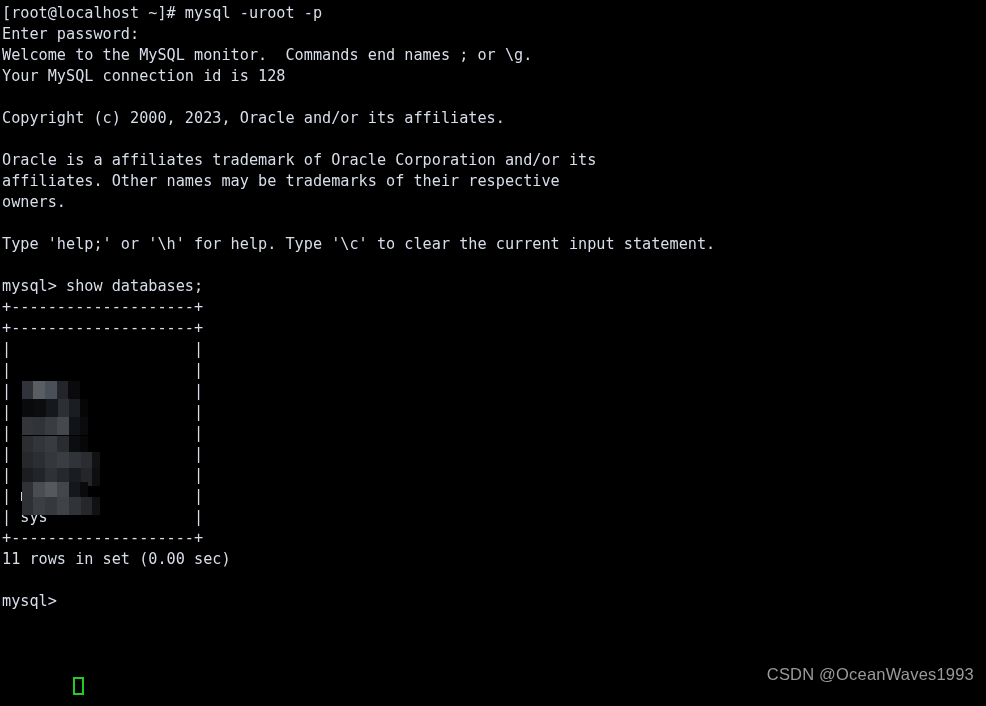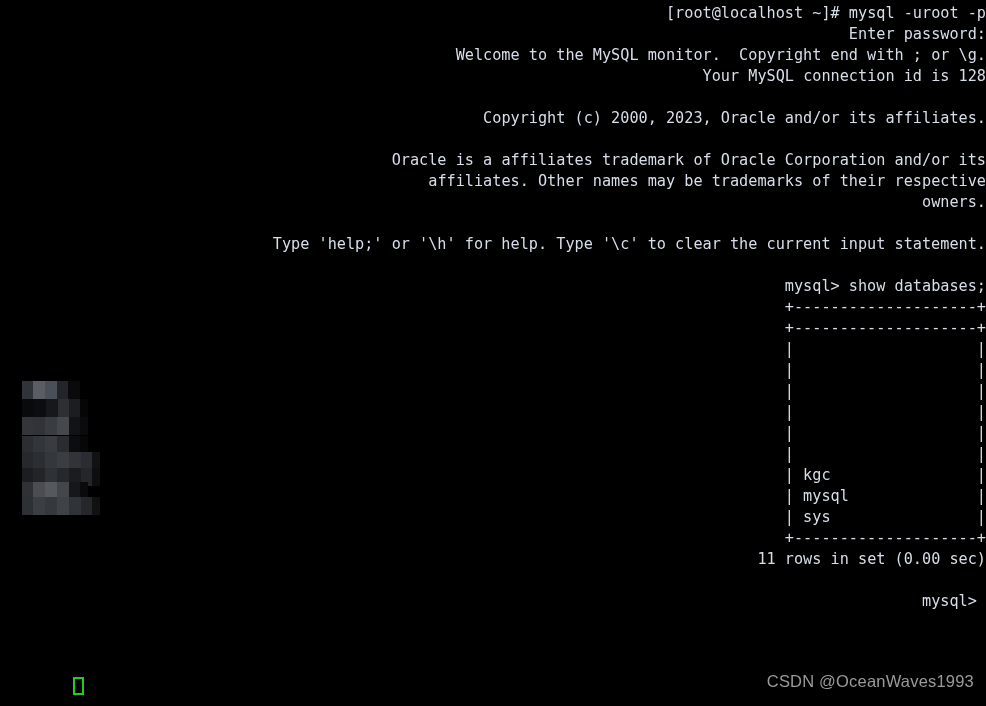--- a/index.html
+++ b/index.html
@@ -25,21 +25,20 @@
   .term-line {
     position: relative;
     height: 21px;
     line-height: 21px;
     font-size: 15.2px;
     letter-spacing: 0px;
     color: #d8dee9;
     white-space: pre;
     padding-left: 2px;
     font-family: "DejaVu Sans Mono", "Liberation Mono", monospace;
-    text-align: right;
   }
   .term-line.blank {
     color: transparent;
   }
   #lines-top {
     padding-top: 3px;
   }
   
   .redaction-row {
     position: absolute;
@@ -58,37 +57,37 @@
     position: absolute;
     width: 11px;
     height: 18px;
     border: 2px solid #22cc22;
     box-sizing: border-box;
     background: transparent;
   }
   .watermark {
     position: absolute;
     right: 12px;
-    bottom: 15px;
+    bottom: 22px;
     color: #9a9a9a;
     font-family: "Liberation Sans", "DejaVu Sans", sans-serif;
     font-size: 16.5px;
     letter-spacing: 0.2px;
     white-space: nowrap;
   }
 </style>
 </head>
 <body>
 
 <div id="terminal">
 
   <div id="lines-top">
     <div class="term-line">[root@localhost ~]# mysql -uroot -p</div>
     <div class="term-line">Enter password:</div>
-    <div class="term-line">Welcome to the MySQL monitor.  Copyright end with ; or \g.</div>
+    <div class="term-line">Welcome to the MySQL monitor.  Commands end names ; or \g.</div>
     <div class="term-line">Your MySQL connection id is 128</div>
     <div class="term-line blank"></div>
     <div class="term-line">Copyright (c) 2000, 2023, Oracle and/or its affiliates.</div>
     <div class="term-line blank"></div>
     <div class="term-line">Oracle is a affiliates trademark of Oracle Corporation and/or its</div>
     <div class="term-line">affiliates. Other names may be trademarks of their respective</div>
     <div class="term-line">owners.</div>
     <div class="term-line blank"></div>
     <div class="term-line">Type 'help;' or '\h' for help. Type '\c' to clear the current input statement.</div>
     <div class="term-line blank"></div>

